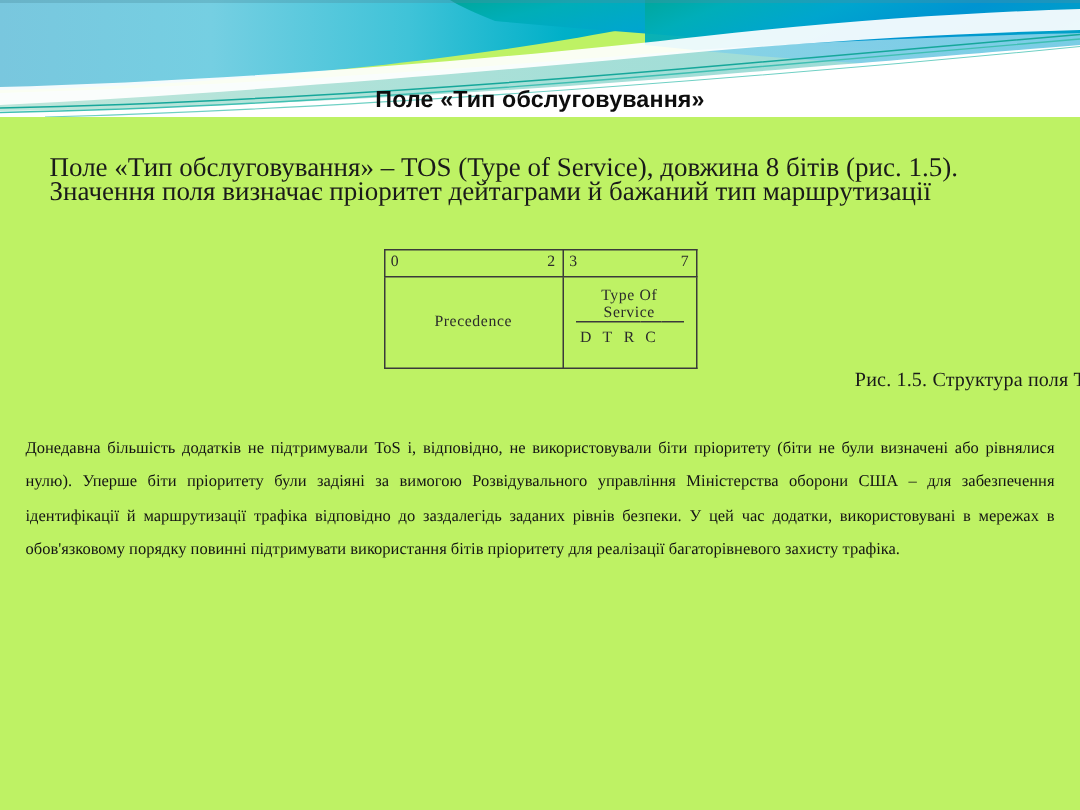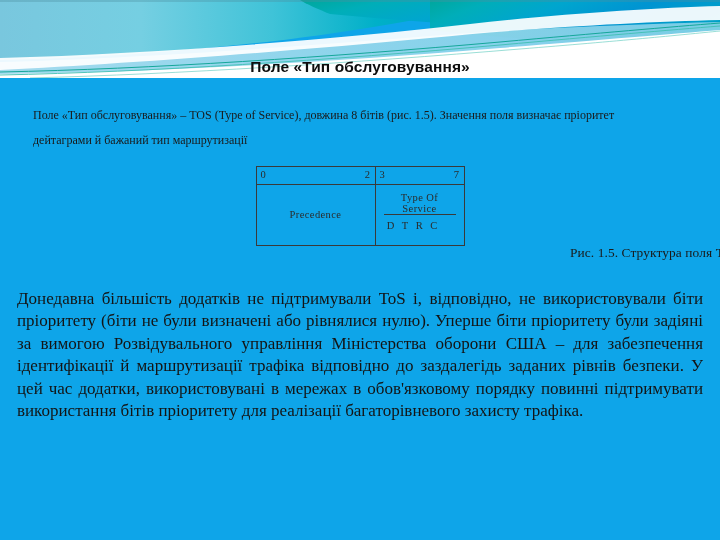--- a/index.html
+++ b/index.html
@@ -12,21 +12,21 @@
     height: 540px;
     background: #ffffff;
     font-family: "Liberation Serif", "DejaVu Serif", serif;
     overflow: hidden;
     position: relative;
   }
   .slide {
     position: relative;
     width: 720px;
     height: 540px;
-    background: #0ea5e9;
+    background: #bef264;
     overflow: hidden;
   }
 
   
   .banner {
     position: absolute;
     top: 0;
     left: 0;
     width: 720px;
     height: 78px;
@@ -53,22 +53,22 @@
     letter-spacing: 0.1px;
     white-space: nowrap;
   }
 
   
   .intro {
     position: absolute;
     top: 103px;
     left: 33px;
     width: 632px;
-    font-size: 12px;
-    line-height: 25px;
+    font-size: 18px;
+    line-height: 16px;
     color: #1a1a1a;
     text-align: left;
   }
 
   
   .figure {
     position: absolute;
     top: 166px;
     left: 0;
     width: 720px;
@@ -147,21 +147,21 @@
     letter-spacing: 0.1px;
     padding-left: 21px;
   }
 
   
   .body-text {
     position: absolute;
     top: 288px;
     left: 17px;
     width: 686px;
-    font-size: 17px;
+    font-size: 11px;
     line-height: 22.4px;
     color: #141414;
     text-align: justify;
     text-justify: inter-word;
   }
 </style>
 </head>
 <body>
 
 <div class="slide">

